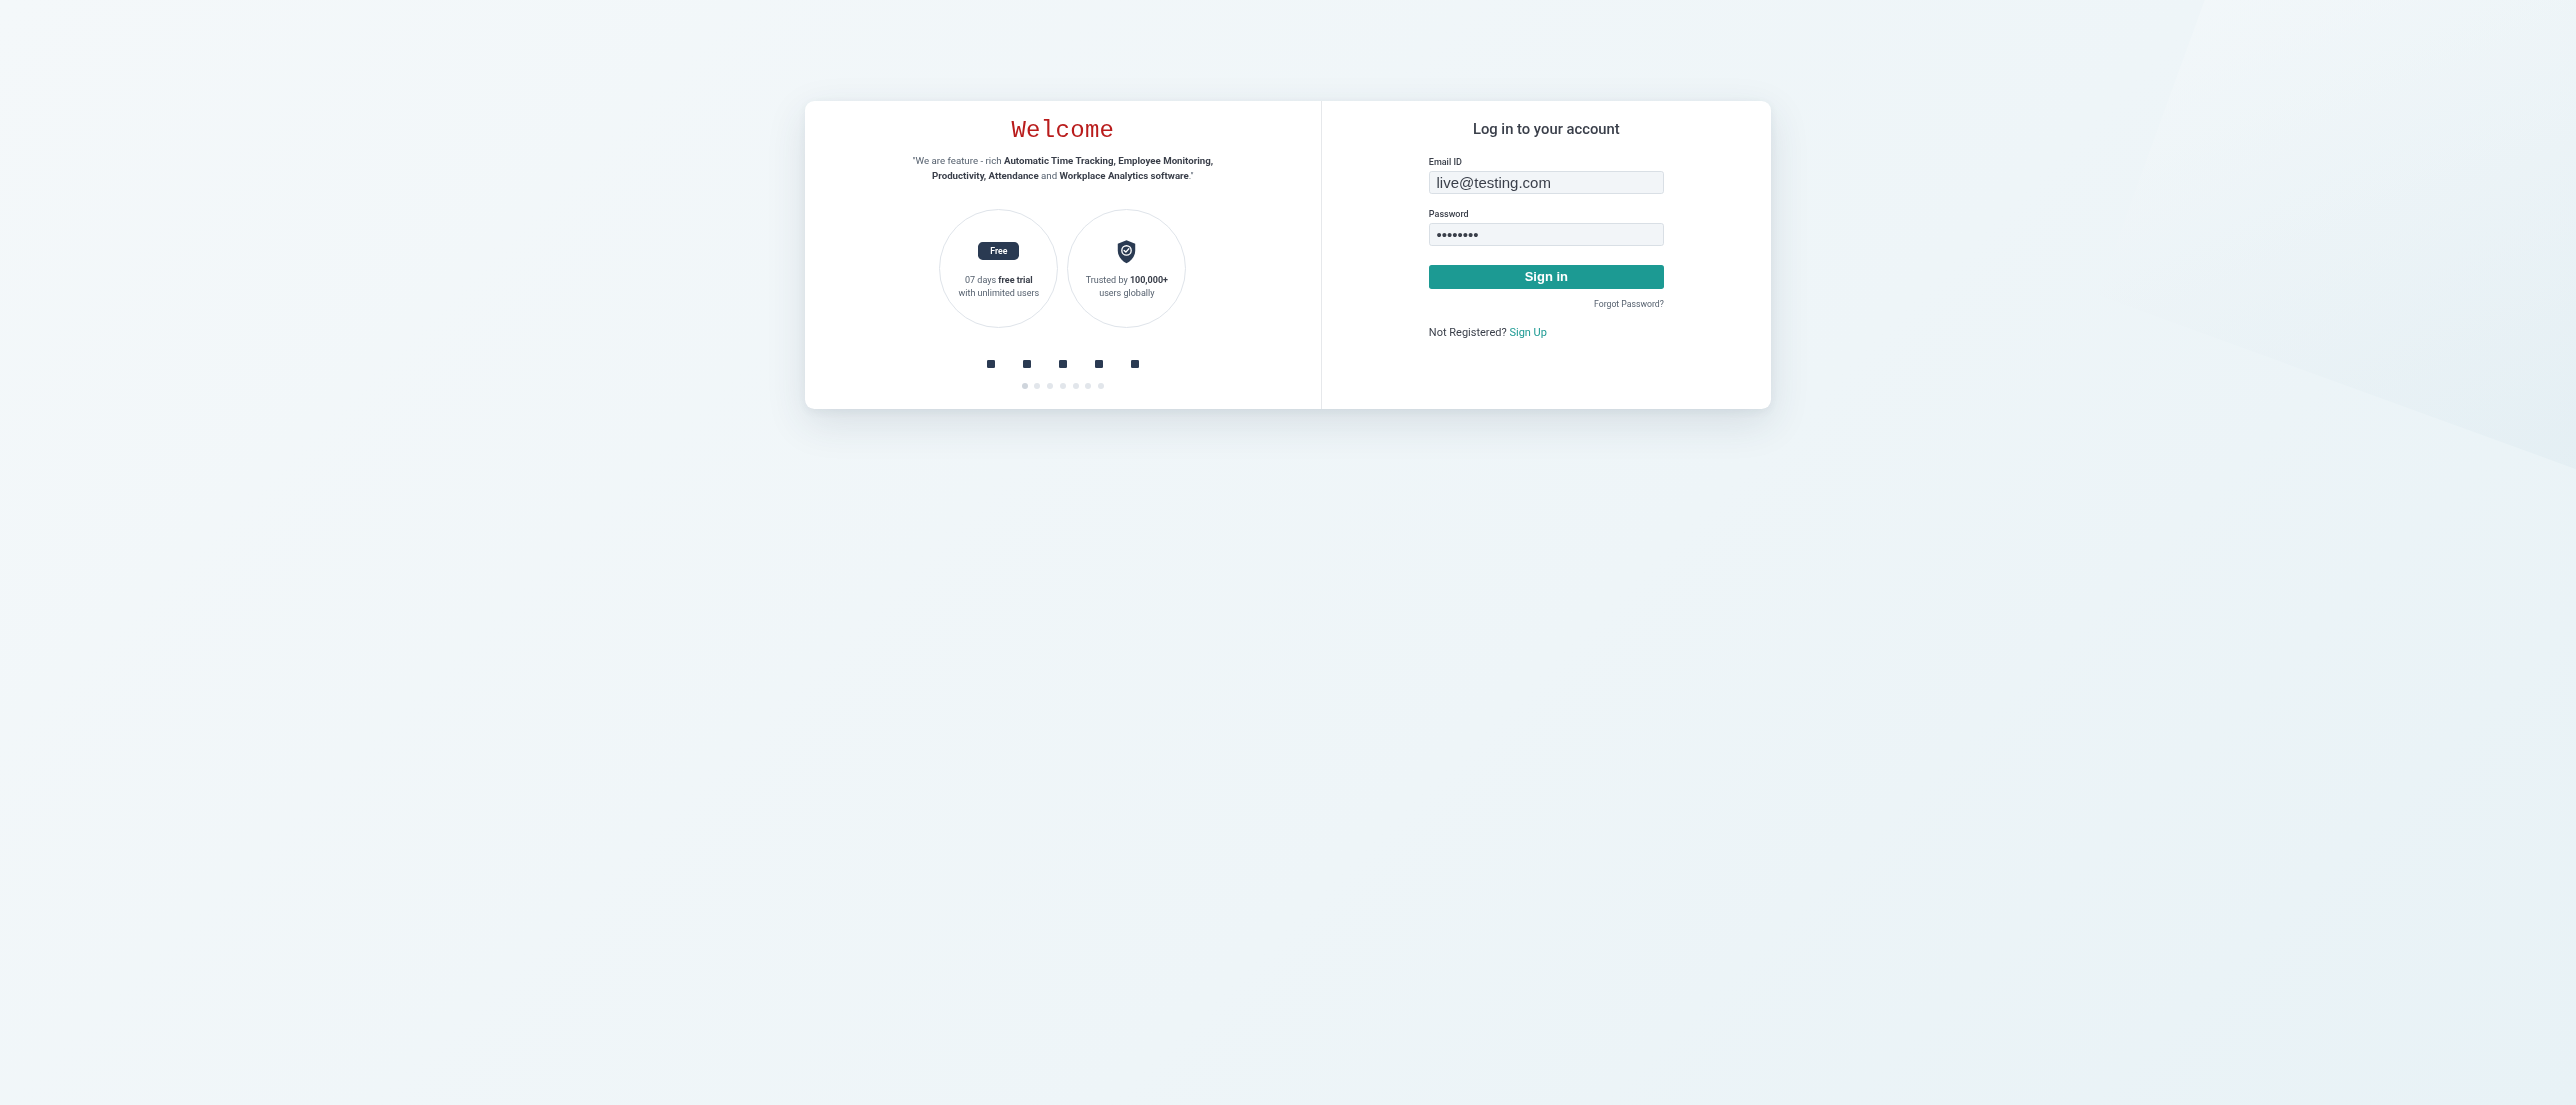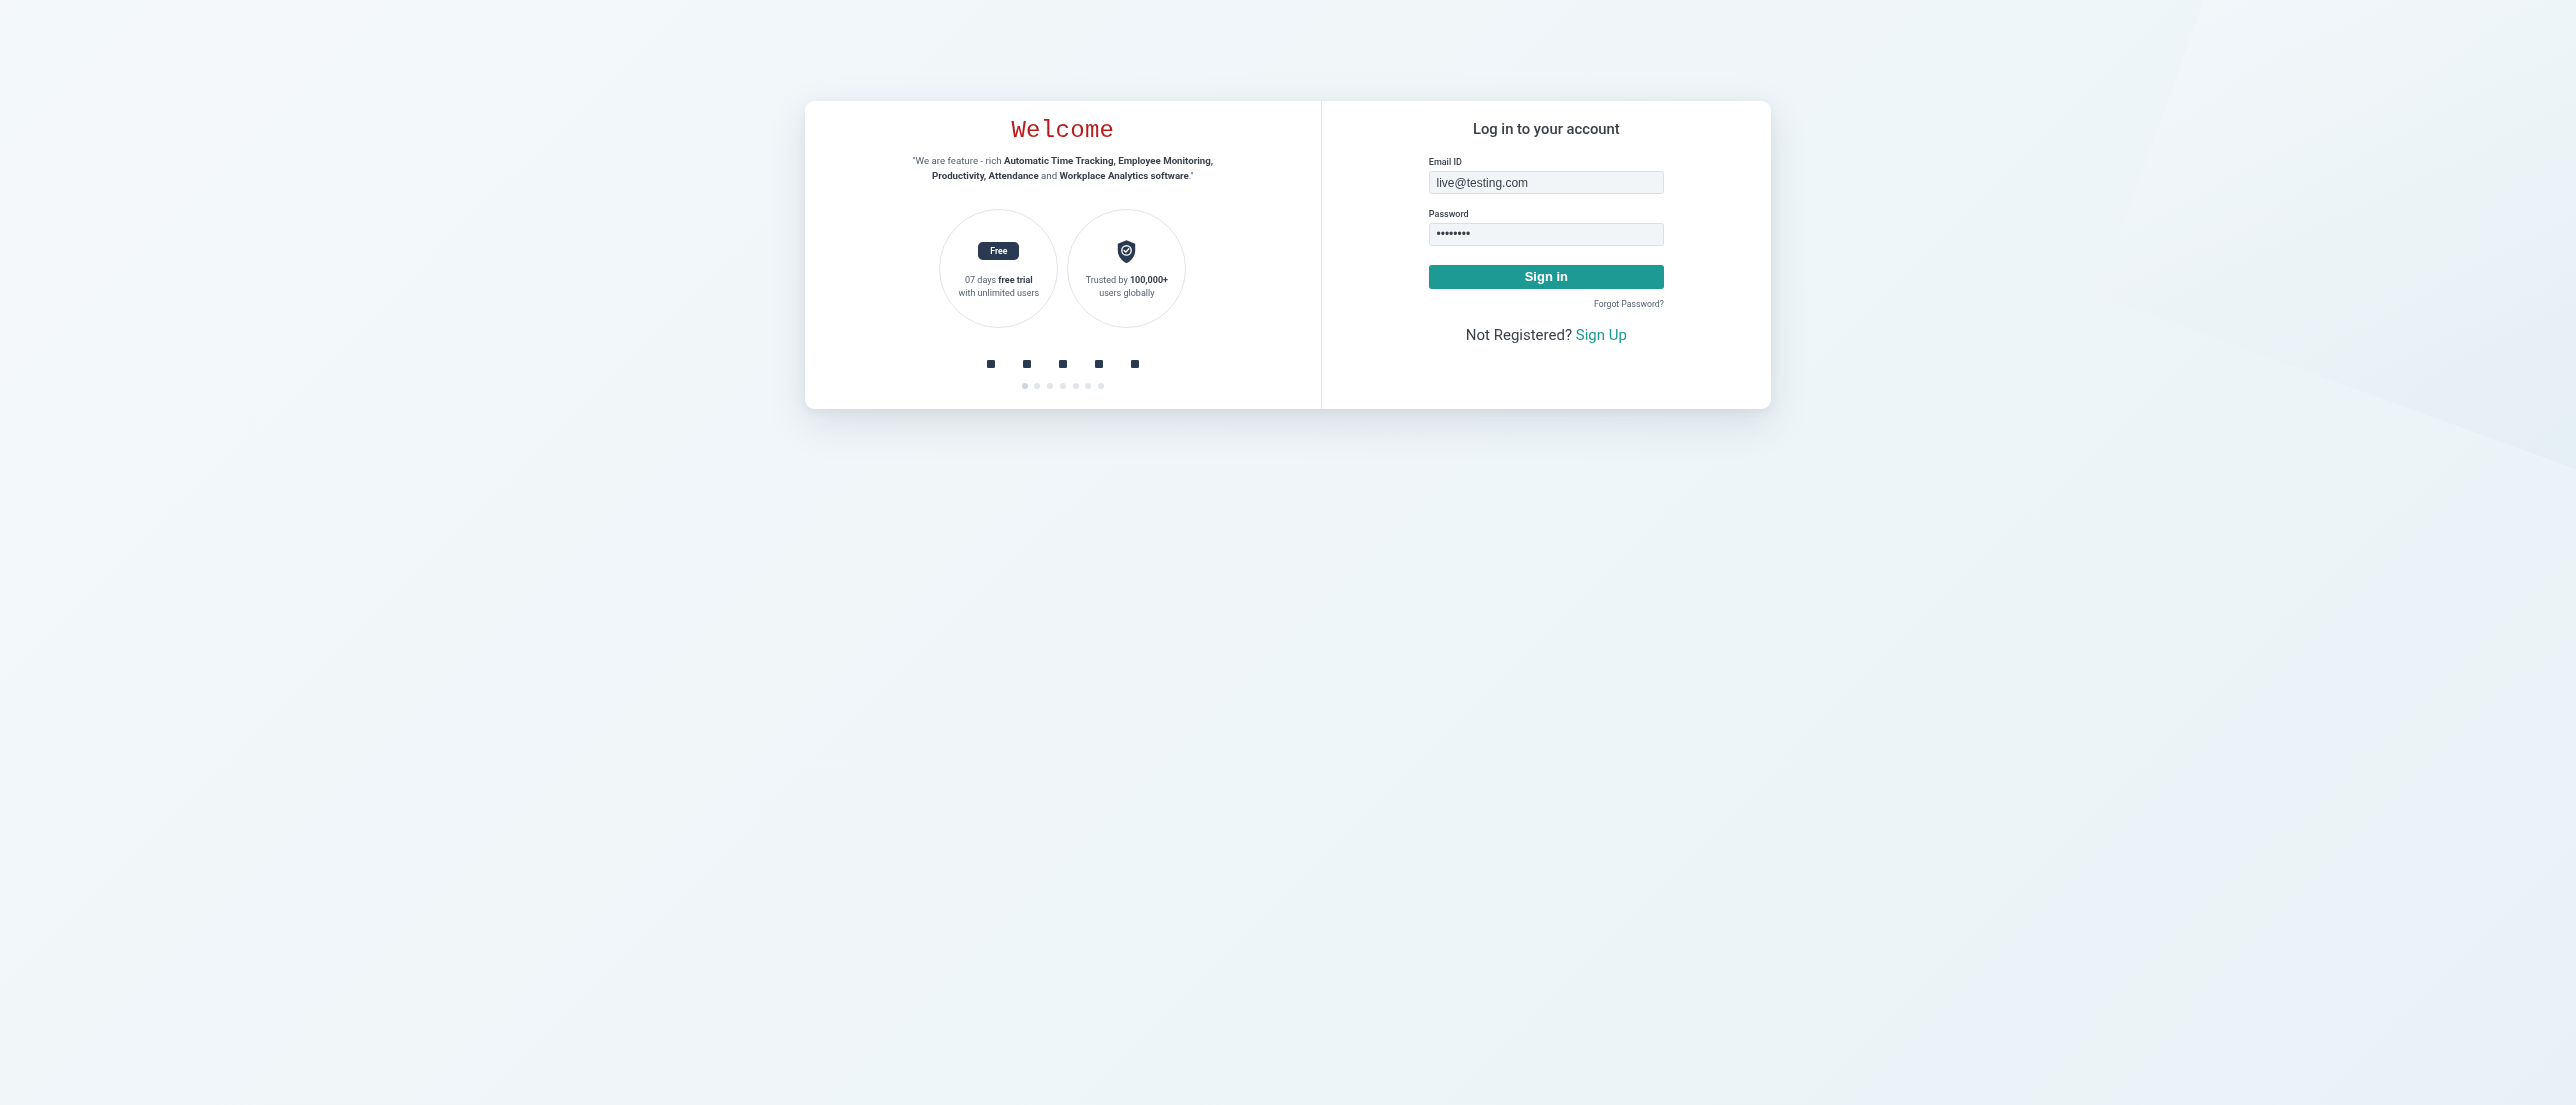--- a/index.html
+++ b/index.html
@@ -146,21 +146,21 @@
   .field-label {
     font-size: 9px;
     color: #3a3f4a;
     margin-bottom: 4px;
     font-weight: 500;
   }
   .field-input {
     width: 100%;
     height: 23px;
     padding: 4px 6.7px;
-    font-size: 12px;
+    font-size: 15px;
     color: #3a3f4a;
     background: #f2f5f8;
     border: 0.7px solid #d9dfe5;
     border-radius: 2.7px;
     outline: none;
     margin-bottom: 14.8px;
   }
   .signin-btn {
     width: 100%;
     height: 24px;
@@ -178,22 +178,21 @@
     margin-top: 8px;
     margin-bottom: 16px;
   }
   .forgot-link {
     font-size: 8.7px;
     color: #55606e;
     text-decoration: none;
     cursor: pointer;
   }
   .signup-row {
-    text-align: center;
-    font-size: 15px;
+    font-size: 11px;
     color: #3a3f4a;
   }
   .signup-link {
     color: #1c9a93;
     text-decoration: none;
     cursor: pointer;
   }
   svg { display: block; }
 </style>
 </head>

